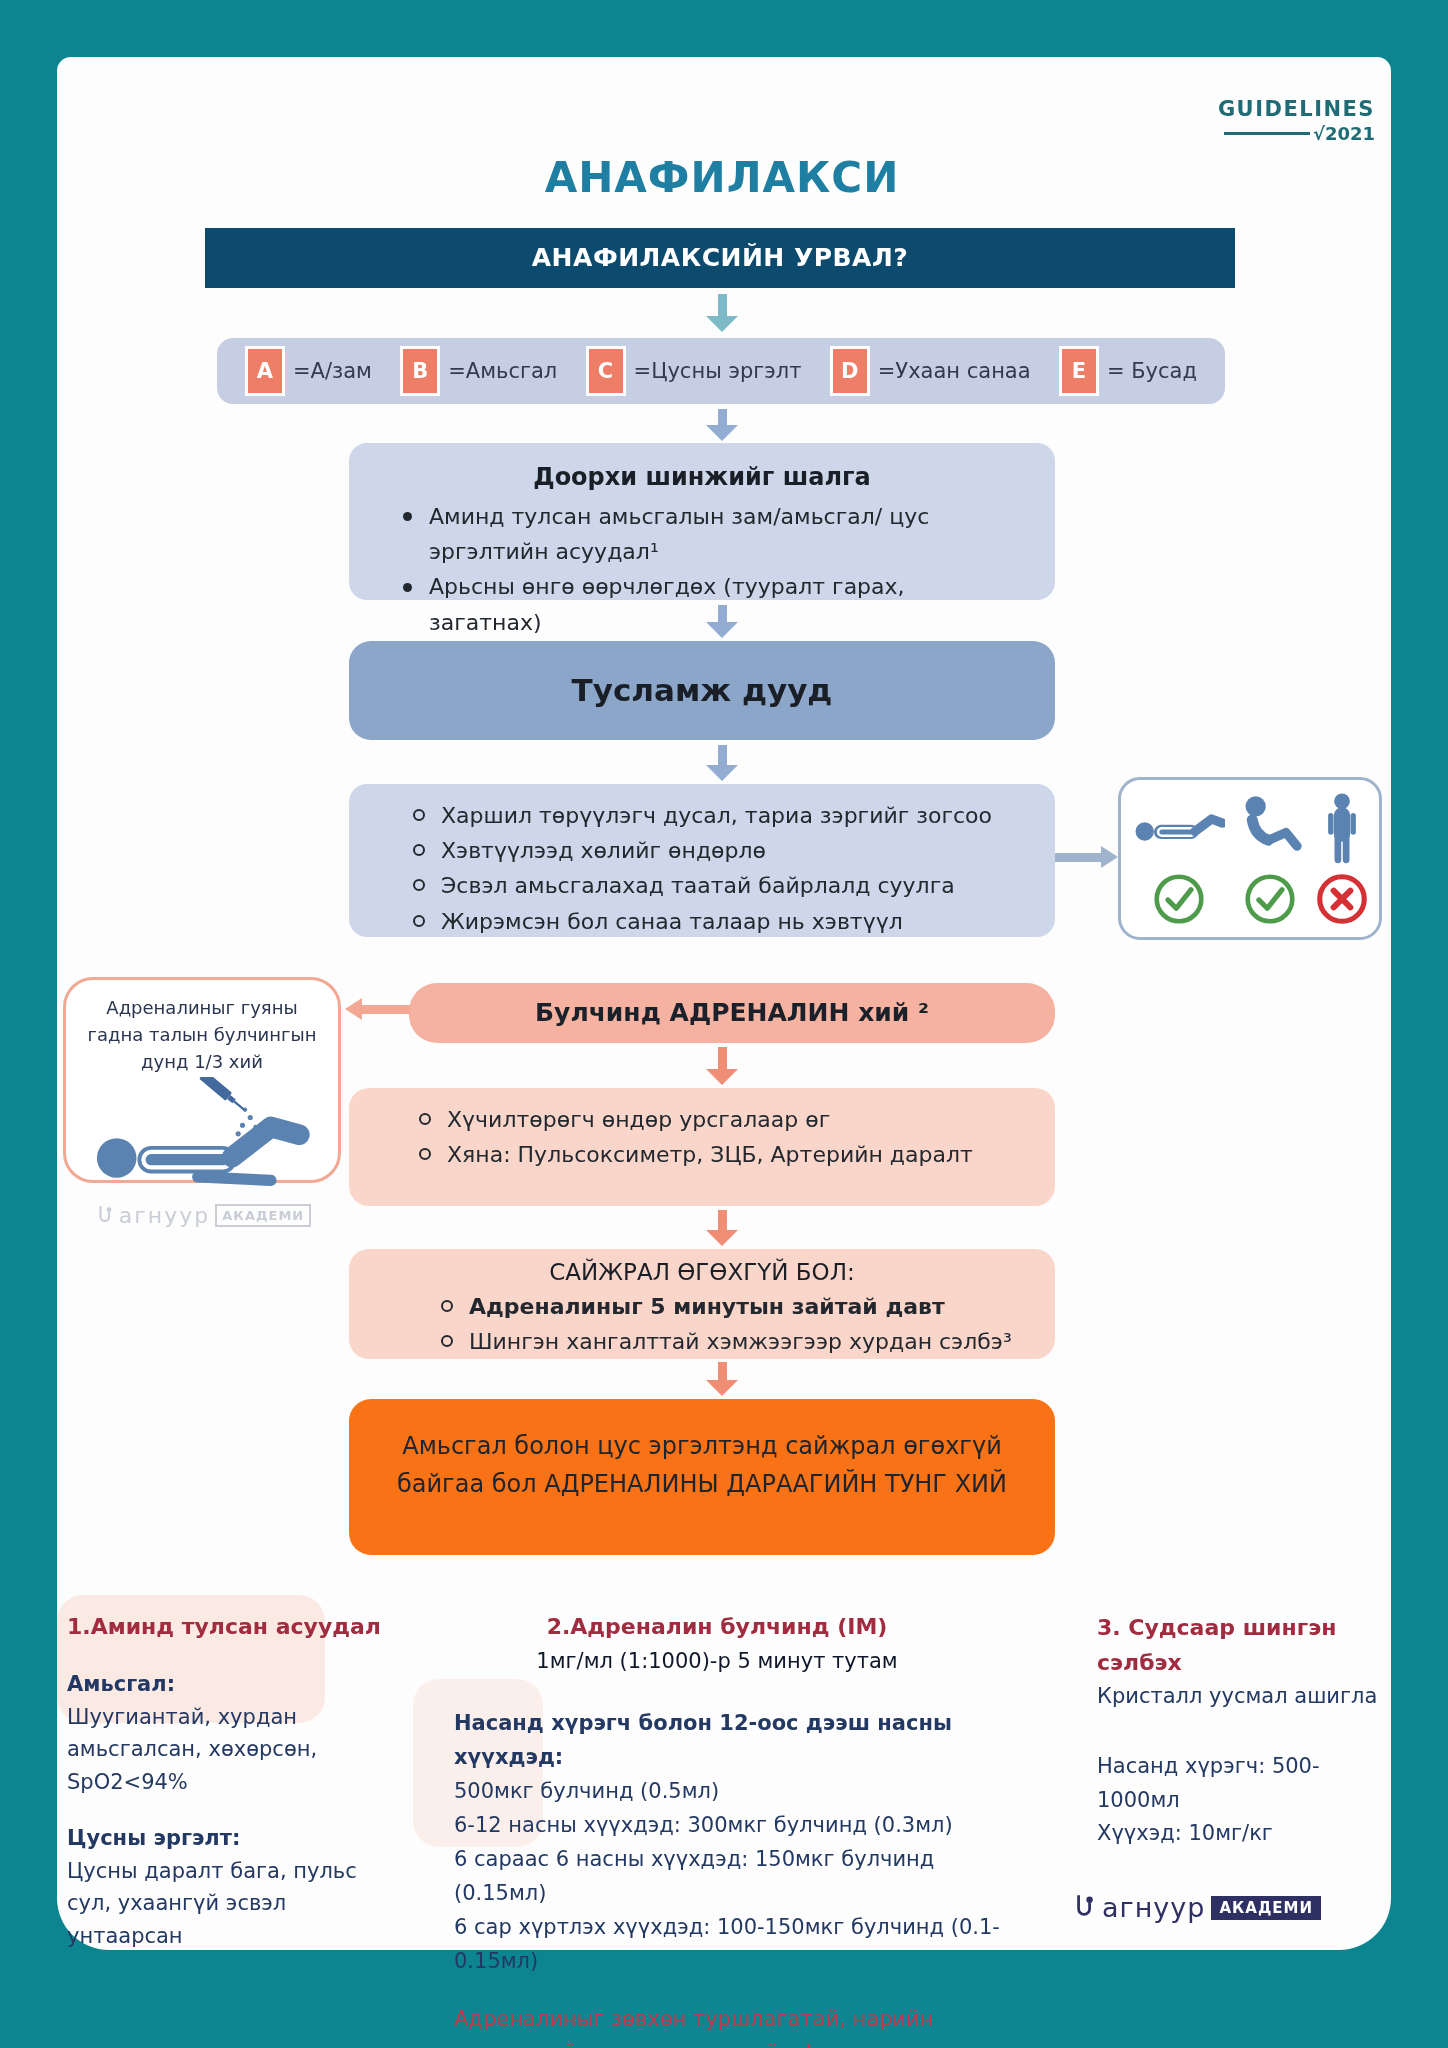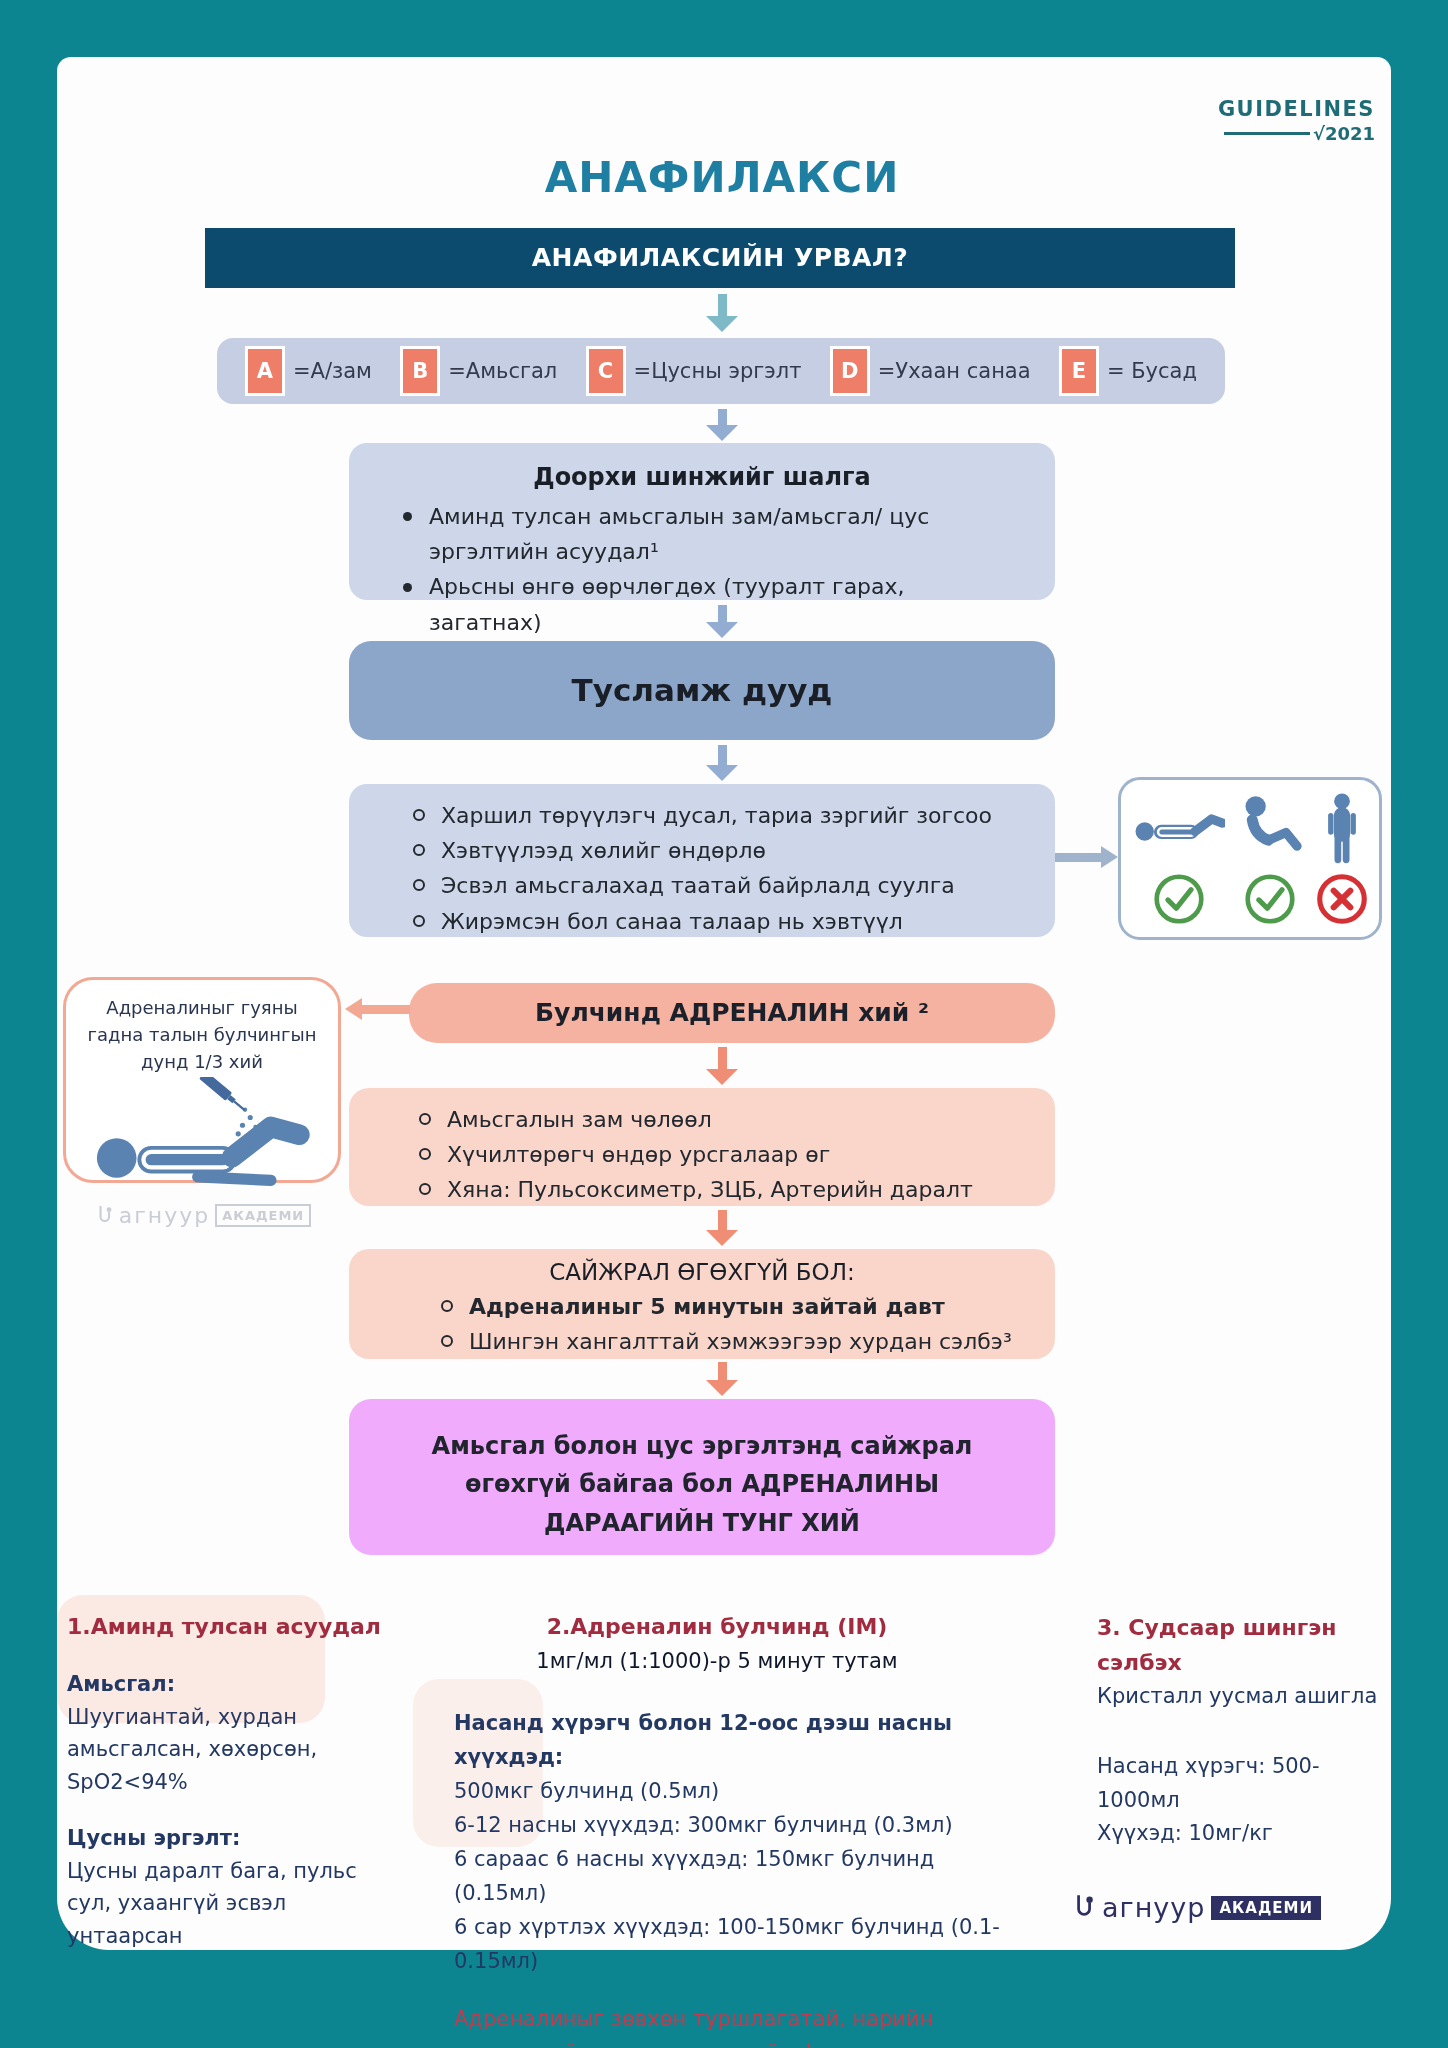--- a/index.html
+++ b/index.html
@@ -57,22 +57,22 @@
     border:3px solid #9FB3CD;border-radius:22px;box-sizing:border-box;
     display:flex;justify-content:space-evenly;align-items:center;padding:10px 4px;}
   .icell{display:flex;flex-direction:column;align-items:center;justify-content:space-between;height:132px;}
   
   .adr-box{position:absolute;left:352px;top:926px;width:646px;height:60px;background:#F6B2A0;
     border-radius:28px;font-size:25px;font-weight:bold;color:#1B212B;text-align:center;line-height:60px;}
   .sidenote{position:absolute;left:6px;top:920px;width:278px;height:206px;background:#fff;
     border:3px solid #F2A893;border-radius:30px;box-sizing:border-box;text-align:center;}
   .sidenote-text{padding:14px 16px 0;font-size:18px;line-height:1.5;color:#2A3550;}
   .no-imp{top:1192px;height:110px;padding-top:10px;}
-  .repeat-box{top:1342px;height:156px;background:#f0abfc;border-radius:22px;
-    font-size:24px;font-weight:bold;color:#20242C;text-align:center;padding:28px 42px 0;line-height:1.6;}
+  .repeat-box{top:1342px;height:156px;background:#f97316;border-radius:22px;
+    font-size:24px;font-weight:normal;color:#20242C;text-align:center;padding:28px 42px 0;line-height:1.6;}
   
   .wm{position:absolute;left:30px;top:1146px;width:234px;display:flex;align-items:center;justify-content:center;gap:5px;color:#C9CDD6;}
   .wm-name{font-size:22px;letter-spacing:2px;}
   .wm-badge{font-size:13px;font-weight:bold;border:2px solid #C9CDD6;padding:2px 5px;letter-spacing:1px;}
   .logo{position:absolute;right:70px;top:1835px;display:flex;align-items:center;gap:6px;}
   .logo-name{font-size:27px;color:#2E3063;letter-spacing:1px;}
   .logo-badge{background:#2E3063;color:#fff;font-size:15px;font-weight:bold;padding:3px 8px;letter-spacing:1px;}
   
   .fn{position:absolute;top:1553px;color:#233862;font-size:21px;line-height:1.55;}
   .fn-header{font-size:22px;font-weight:bold;color:#A12C40;}
@@ -257,21 +257,20 @@
     <span class="wm-badge">АКАДЕМИ</span>
   </div>
 
   <div class="arrow" style="--c:#EF8E74;left:649px;top:990px;height:38px">
     <div class="stem"></div>
       <div class="head"></div>
   </div>
 
   <div class="fbox pink-box" style="top:1031px;height:118px;padding:14px 28px 0 64px">
     <ul class="blist dot-open">
-      <li>Амьсгалын зам чөлөөл</li>
       <li>Хүчилтөрөгч өндөр урсгалаар өг</li>
       <li>Хяна: Пульсоксиметр, ЗЦБ, Артерийн даралт</li>
     </ul>
   </div>
 
   <div class="arrow" style="--c:#EF8E74;left:649px;top:1153px;height:36px">
     <div class="stem"></div>
       <div class="head"></div>
   </div>
 

